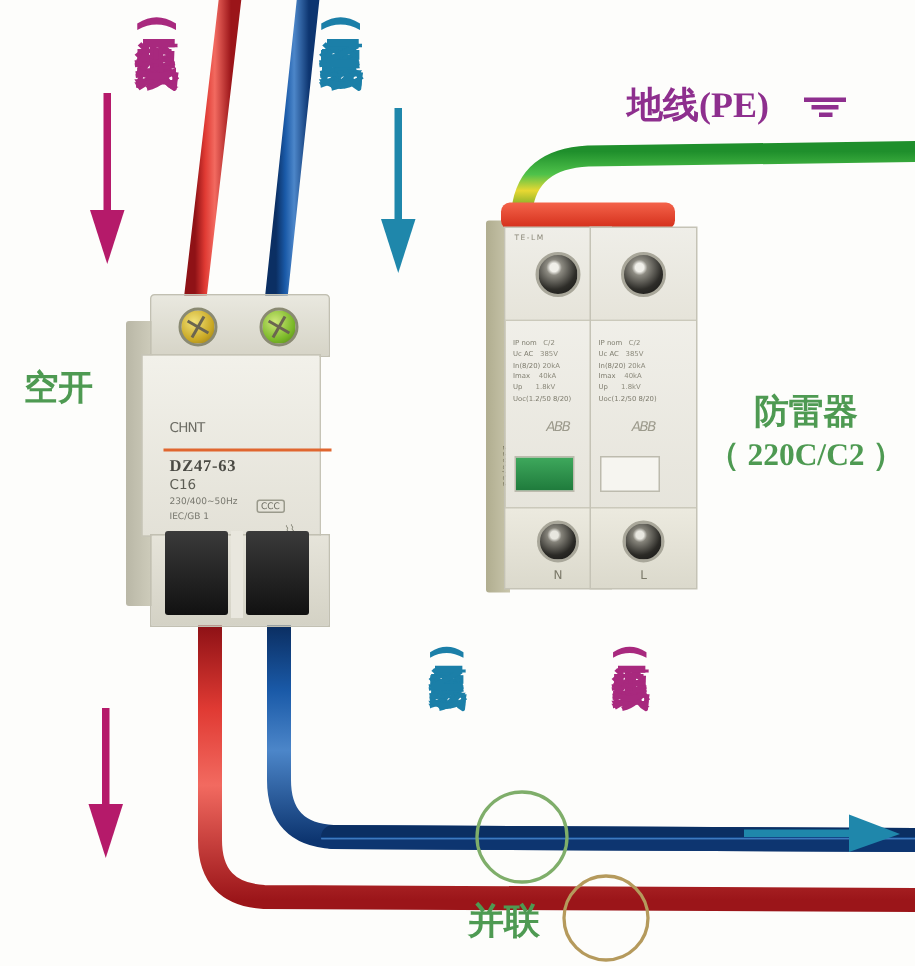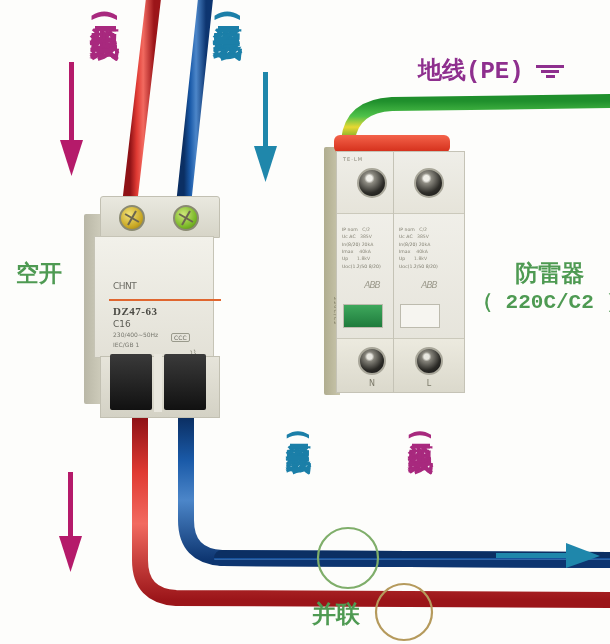--- a/index.html
+++ b/index.html
@@ -18,21 +18,21 @@
     font-family:"DejaVu Sans","Liberation Sans",sans-serif;
     font-weight:700;
     letter-spacing:1px;
     white-space:nowrap;
     line-height:1;
   }
   .vlabel .paren{ text-orientation:sideways; }
 
   .hlabel{
     position:absolute;
-    font-family:Liberation Mono, monospace;
+    font-family:Liberation Serif, serif;
     font-weight:700;
     white-space:nowrap;
     line-height:1.15;
   }
 
   
   .device{position:absolute;}
 
   
   #breaker{left:84px;top:196px;width:136px;height:182px;}
@@ -262,21 +262,21 @@
     <span>电源线零线</span><span class="paren">(N)</span>
   </div>
 
   <div class="hlabel" style="left:418px;top:58px;font-size:24px;color:#8e2f8e;">地线(PE)</div>
   <div class="gnd" style="left:536px;top:63px;width:28px;">
     <i style="width:28px;height:3px;"></i>
     <i style="width:18px;height:3px;"></i>
     <i style="width:9px;height:3px;"></i>
   </div>
 
-  <div class="hlabel" style="left:16px;top:262px;font-size:23px;color:#4e9a52;">空开</div>
+  <div class="hlabel" style="left:16px;top:246px;font-size:23px;color:#4e9a52;">空开</div>
 
   <div class="hlabel" style="left:472px;top:262px;font-size:23px;color:#4e9a52;text-align:center;">
     <div>防雷器</div>
     <div style="font-size:21px;margin-top:3px;">（ 220C/C2 ）</div>
   </div>
 
   <div class="vlabel" style="left:286px;top:424px;font-size:25px;color:#1b7fa8;">
     <span>电源线零线</span><span class="paren">(N)</span>
   </div>
 

